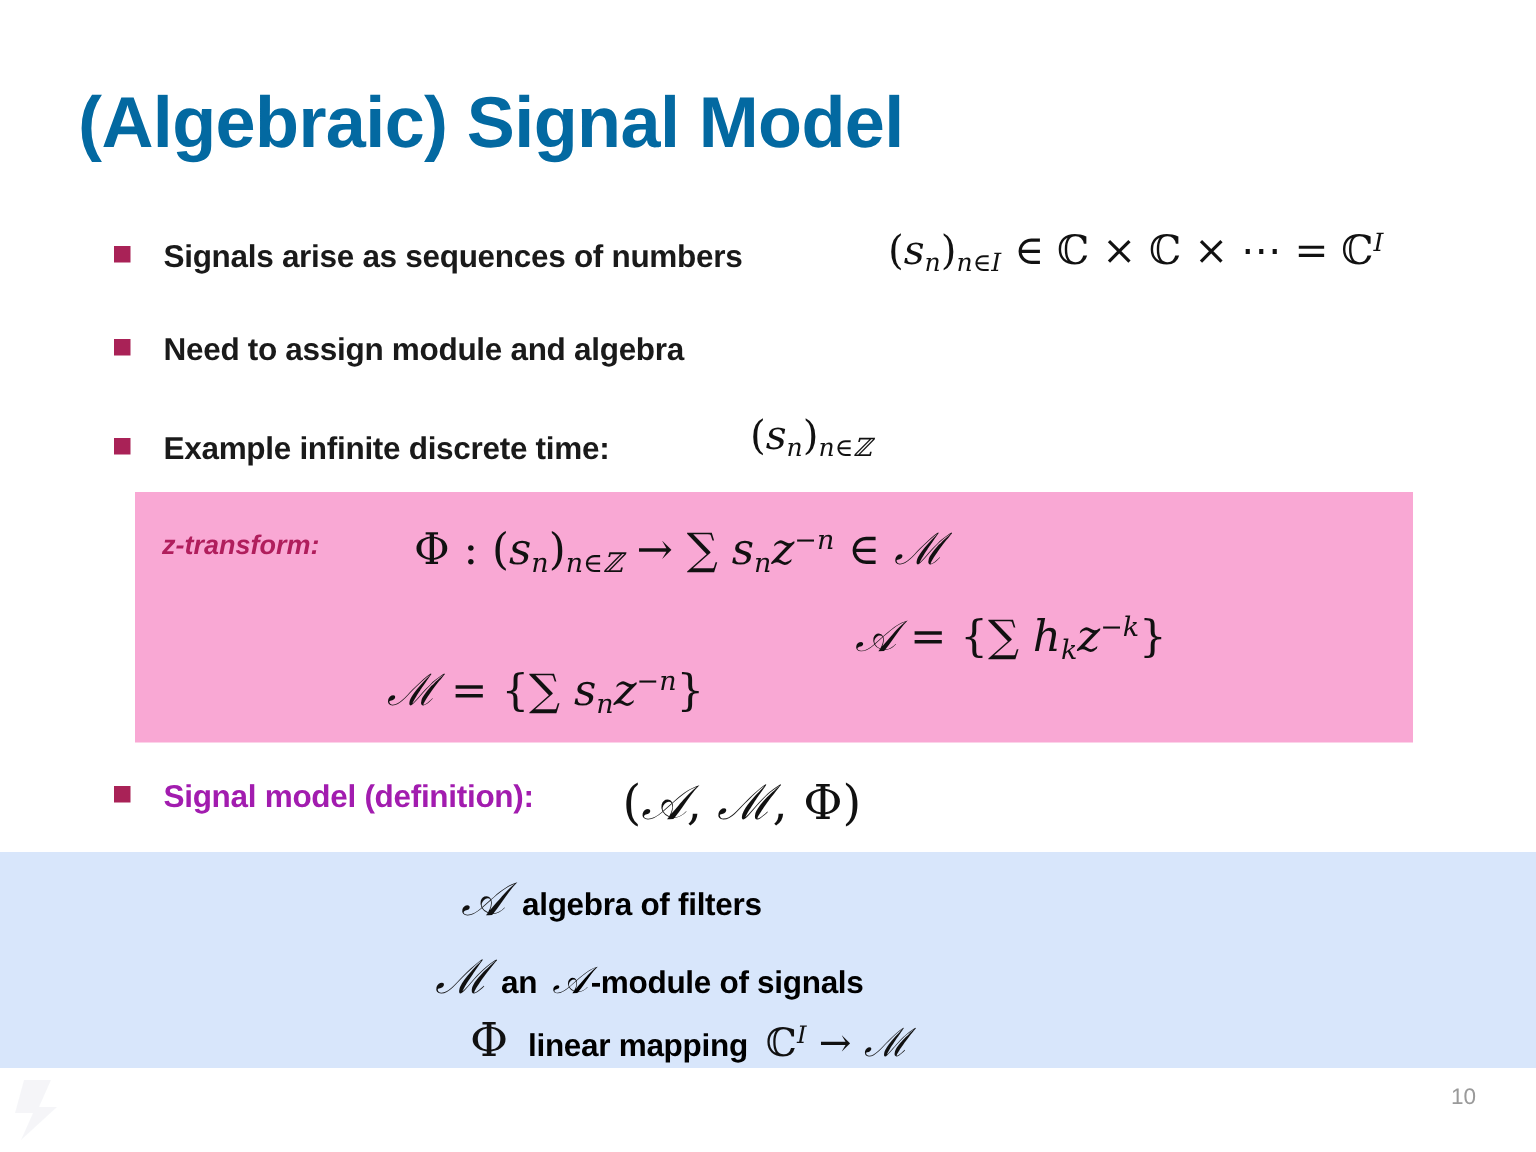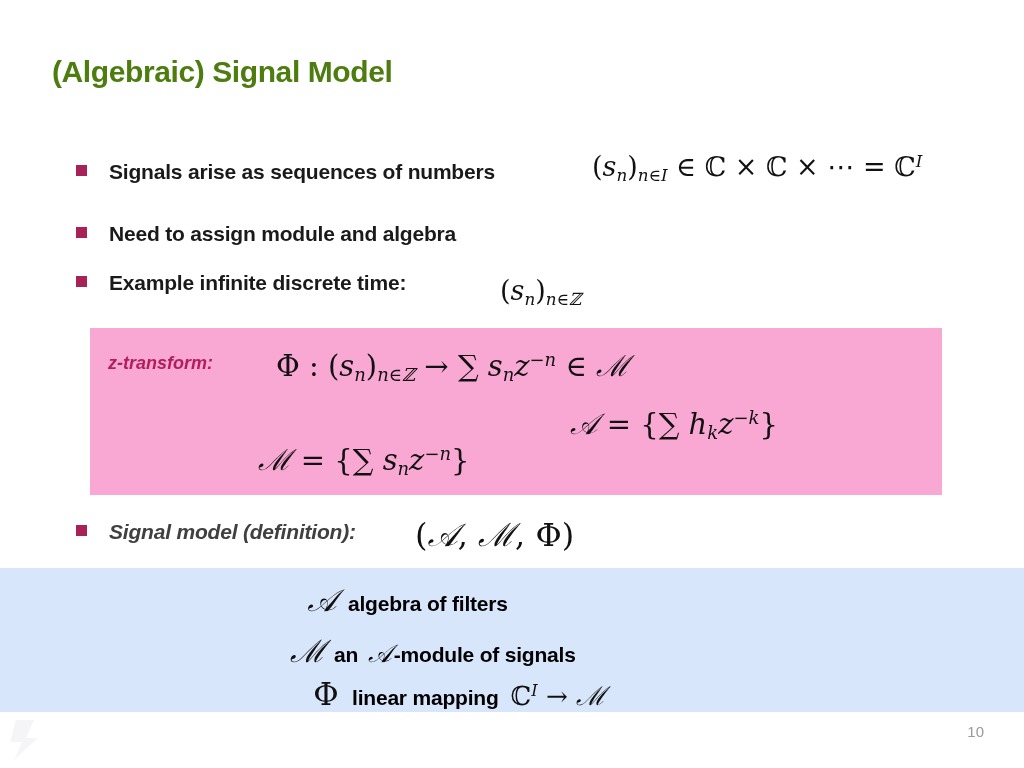--- a/index.html
+++ b/index.html
@@ -15,23 +15,23 @@
     width: 1024px;
     height: 768px;
     background: #ffffff;
   }
 
   
   .slide-title {
     position: absolute;
     left: 52px;
     top: 55px;
-    font-size: 30px;
+    font-size: 48px;
     font-weight: bold;
-    color: #4d7c0f;
+    color: #0369a1;
     letter-spacing: -0.4px;
     white-space: nowrap;
   }
 
   
   .bullet-row {
     position: absolute;
     display: flex;
     align-items: baseline;
     white-space: nowrap;
@@ -47,28 +47,27 @@
     top: -3px;
     flex: 0 0 auto;
   }
   .bullet-text {
     font-size: 21px;
     font-weight: bold;
     color: #1a1a1a;
     letter-spacing: -0.2px;
   }
   .bullet-text.accent {
-    color: #404040;
-    font-style: italic;
+    color: #a21caf;
     text-align: right;
   }
 
   #bullet-1 { left: 56px; top: 160px; }
   #bullet-2 { left: 56px; top: 222px; }
-  #bullet-3 { left: 56px; top: 271px; }
+  #bullet-3 { left: 56px; top: 288px; }
   #bullet-4 { left: 56px; top: 520px; }
 
   
   .math {
     font-family: "DejaVu Serif", serif;
     font-style: italic;
     color: #111111;
     white-space: nowrap;
   }
   .math .up { font-style: normal; }

